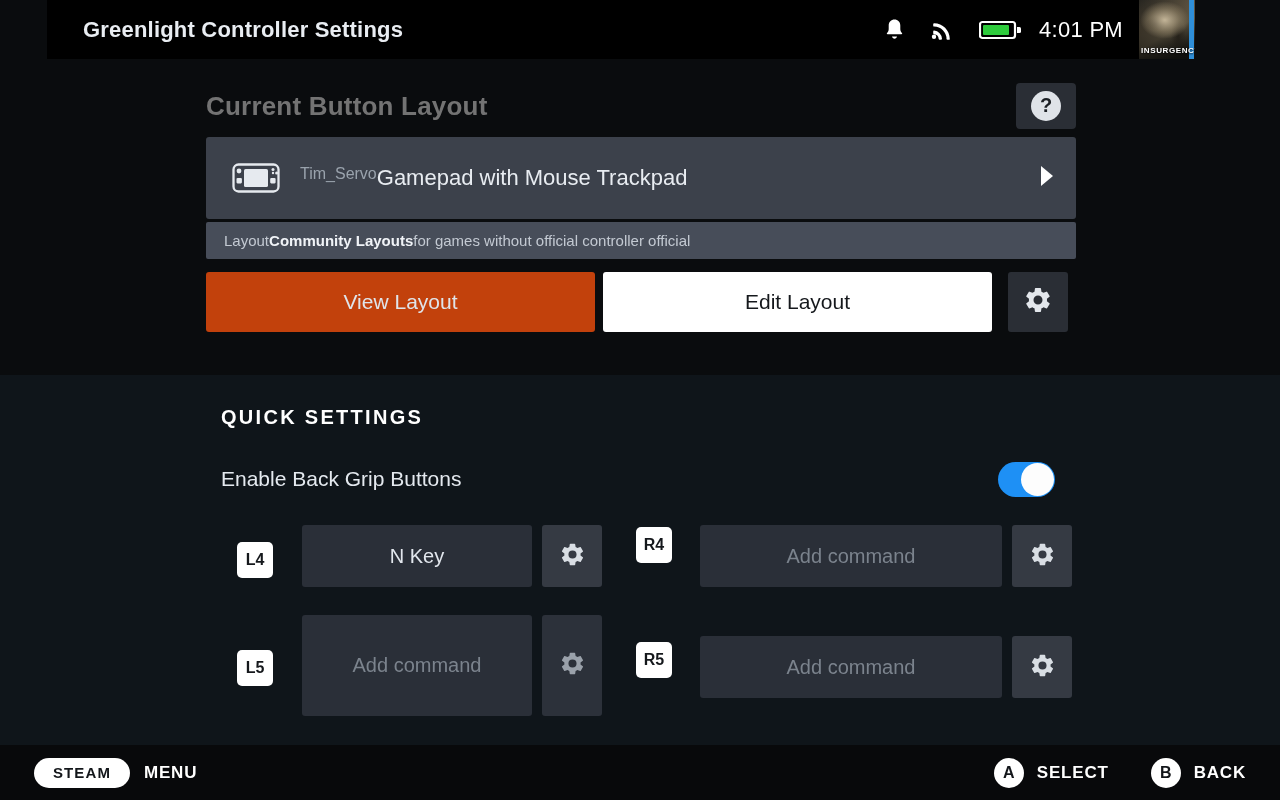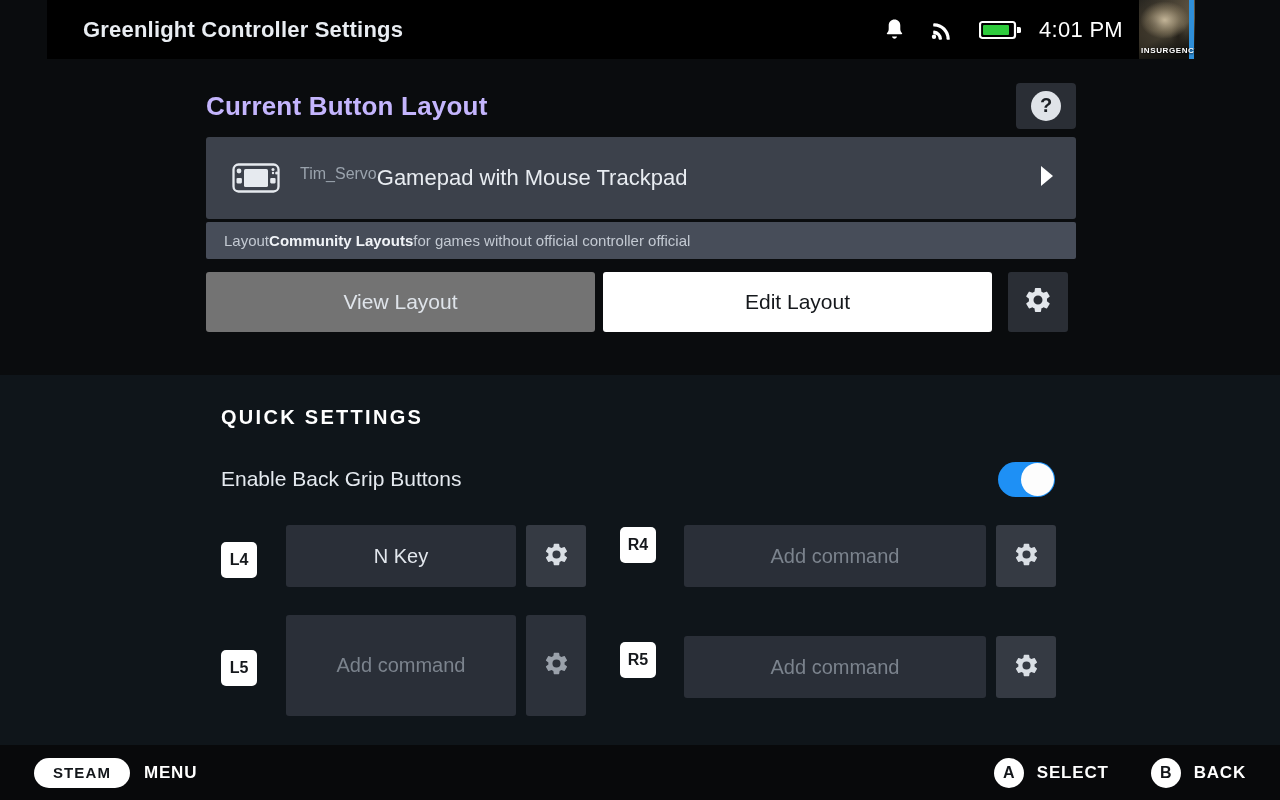--- a/index.html
+++ b/index.html
@@ -64,21 +64,21 @@
   }
 
   
   .content { position:absolute; top:59px; left:0; width:1280px; height:686px; }
 
   
   .headrow {
     position:absolute; top:18px; left:206px; width:870px; height:58px;
     display:flex; align-items:center;
   }
-  .h1 { font-size:26px; font-weight:700; color:#c4b5fd; letter-spacing:.2px; }
+  .h1 { font-size:26px; font-weight:700; color:#737373; letter-spacing:.2px; }
   .help-btn {
     margin-left:auto; width:60px; height:46px; border-radius:4px;
     background:#2a2e35; display:flex; align-items:center; justify-content:center;
   }
   .qmark {
     width:30px; height:30px; border-radius:50%; background:#dfe3e8;
     display:flex; align-items:center; justify-content:center;
     font-size:20px; font-weight:700; color:#1b1f24; line-height:1;
     padding-bottom:2px;
   }
@@ -103,21 +103,21 @@
     font-size:15px; color:#c3c9d2;
   }
   .banner b { color:#f0f3f7; font-weight:700; }
 
   
   .actions { position:absolute; top:213px; left:206px; width:870px; height:60px; display:flex; }
   .btn {
     height:60px; border-radius:3px; display:flex; align-items:center;
     justify-content:center; font-size:21px;
   }
-  .btn-view { width:389px; background:#737373; color:#dfe4ea; }
+  .btn-view { width:389px; background:#c2410c; color:#dfe4ea; }
   .btn-edit { width:389px; background:#ffffff; color:#15181c; margin-left:8px; }
   .btn-gear {
     width:60px; background:#2a2e35; margin-left:16px;
     display:flex; align-items:center; justify-content:center;
   }
 
   
   .qs-title {
     position:absolute; top:347px; left:221px;
     font-size:20px; font-weight:700; color:#ffffff; letter-spacing:2.3px;
@@ -137,21 +137,21 @@
   }
 
   
   .griprow { position:absolute; left:221px; width:855px; display:flex; align-items:flex-start; }
   .row1 { top:466px; }
   .row2 { top:556px; }
 
   .keycap {
     width:36px; height:36px; border-radius:5px; background:#ffffff;
     display:flex; align-items:center; justify-content:center;
-    font-size:16px; font-weight:700; color:#15181c; flex:none;
+    font-size:16px; font-weight:700; color:#15181c; flex:none;margin-left:16px;
   }
   .cmd-btn {
     border-radius:3px; background:#2a2f38; display:flex; align-items:center;
     justify-content:center; text-align:left; font-size:20px; line-height:1.22;
     padding:0 10px;
   }
   .cmd-filled { color:#e2e7ed; }
   .cmd-empty  { color:#7b838d; }
   .sgear {
     border-radius:3px; background:#353a43; display:flex;

